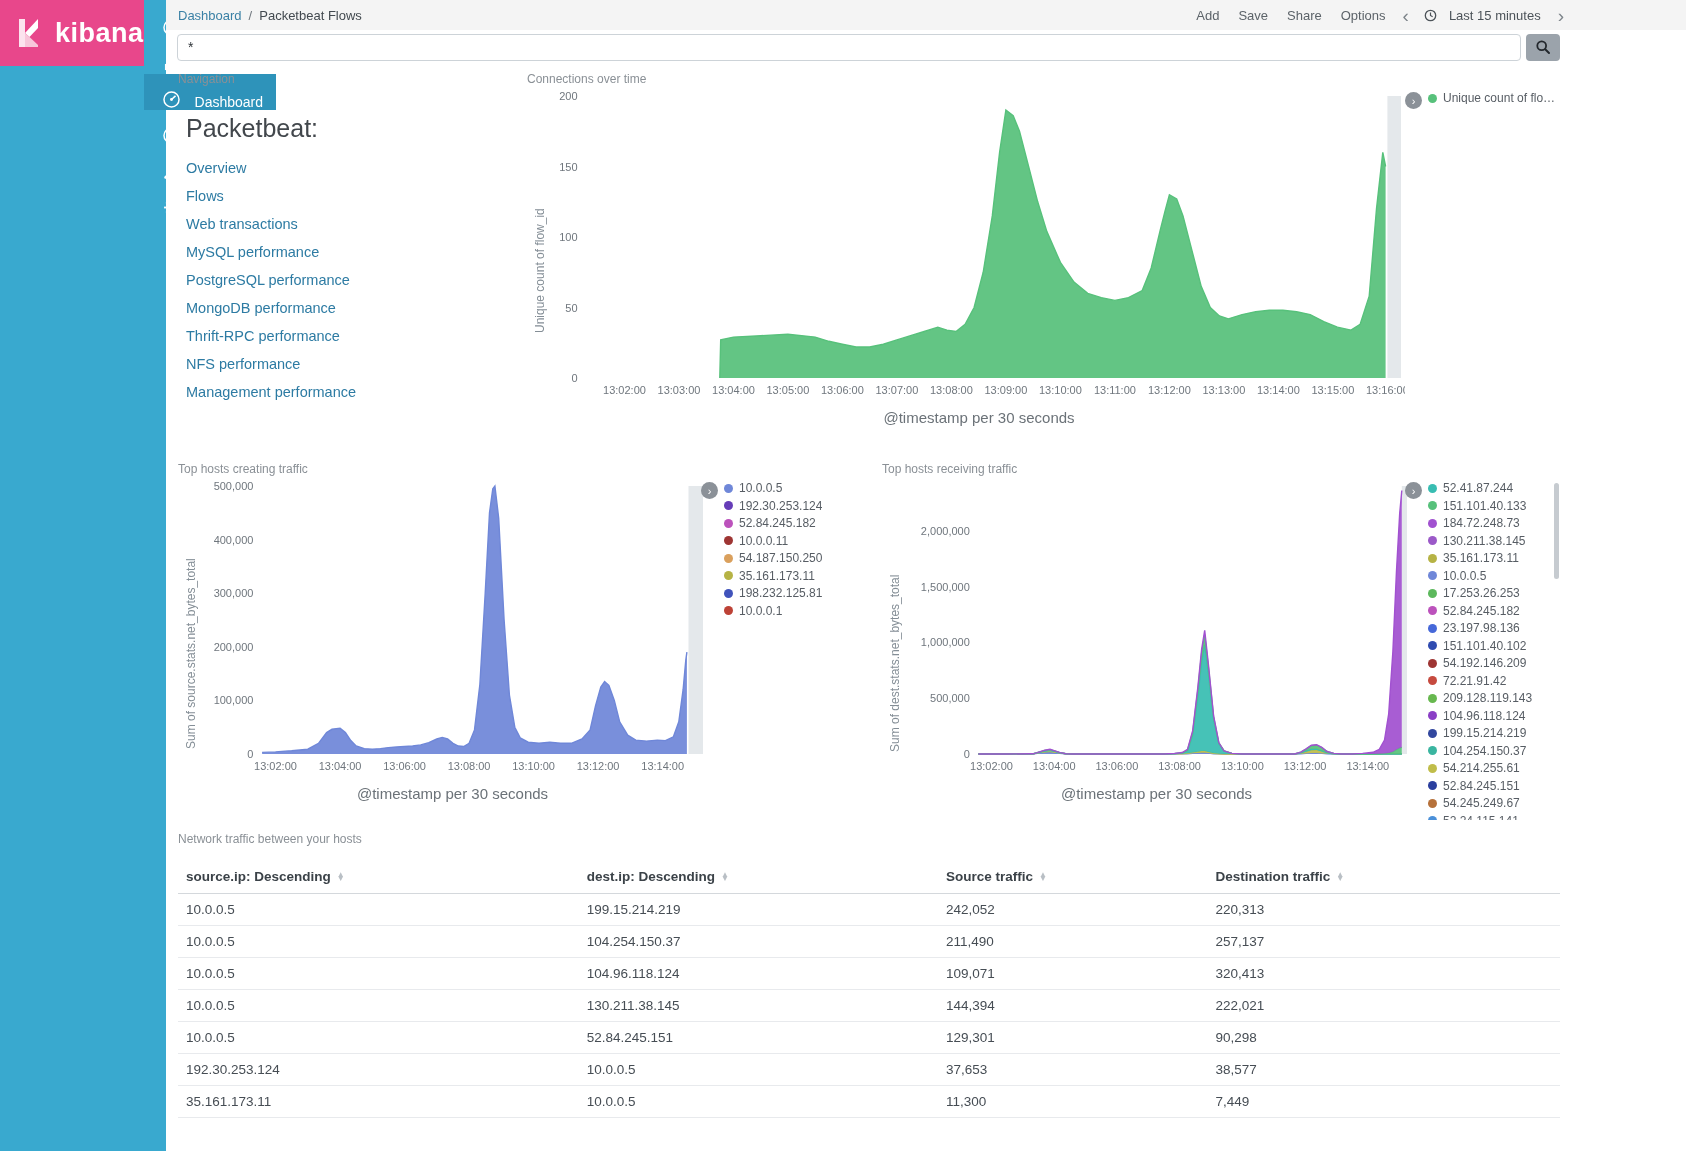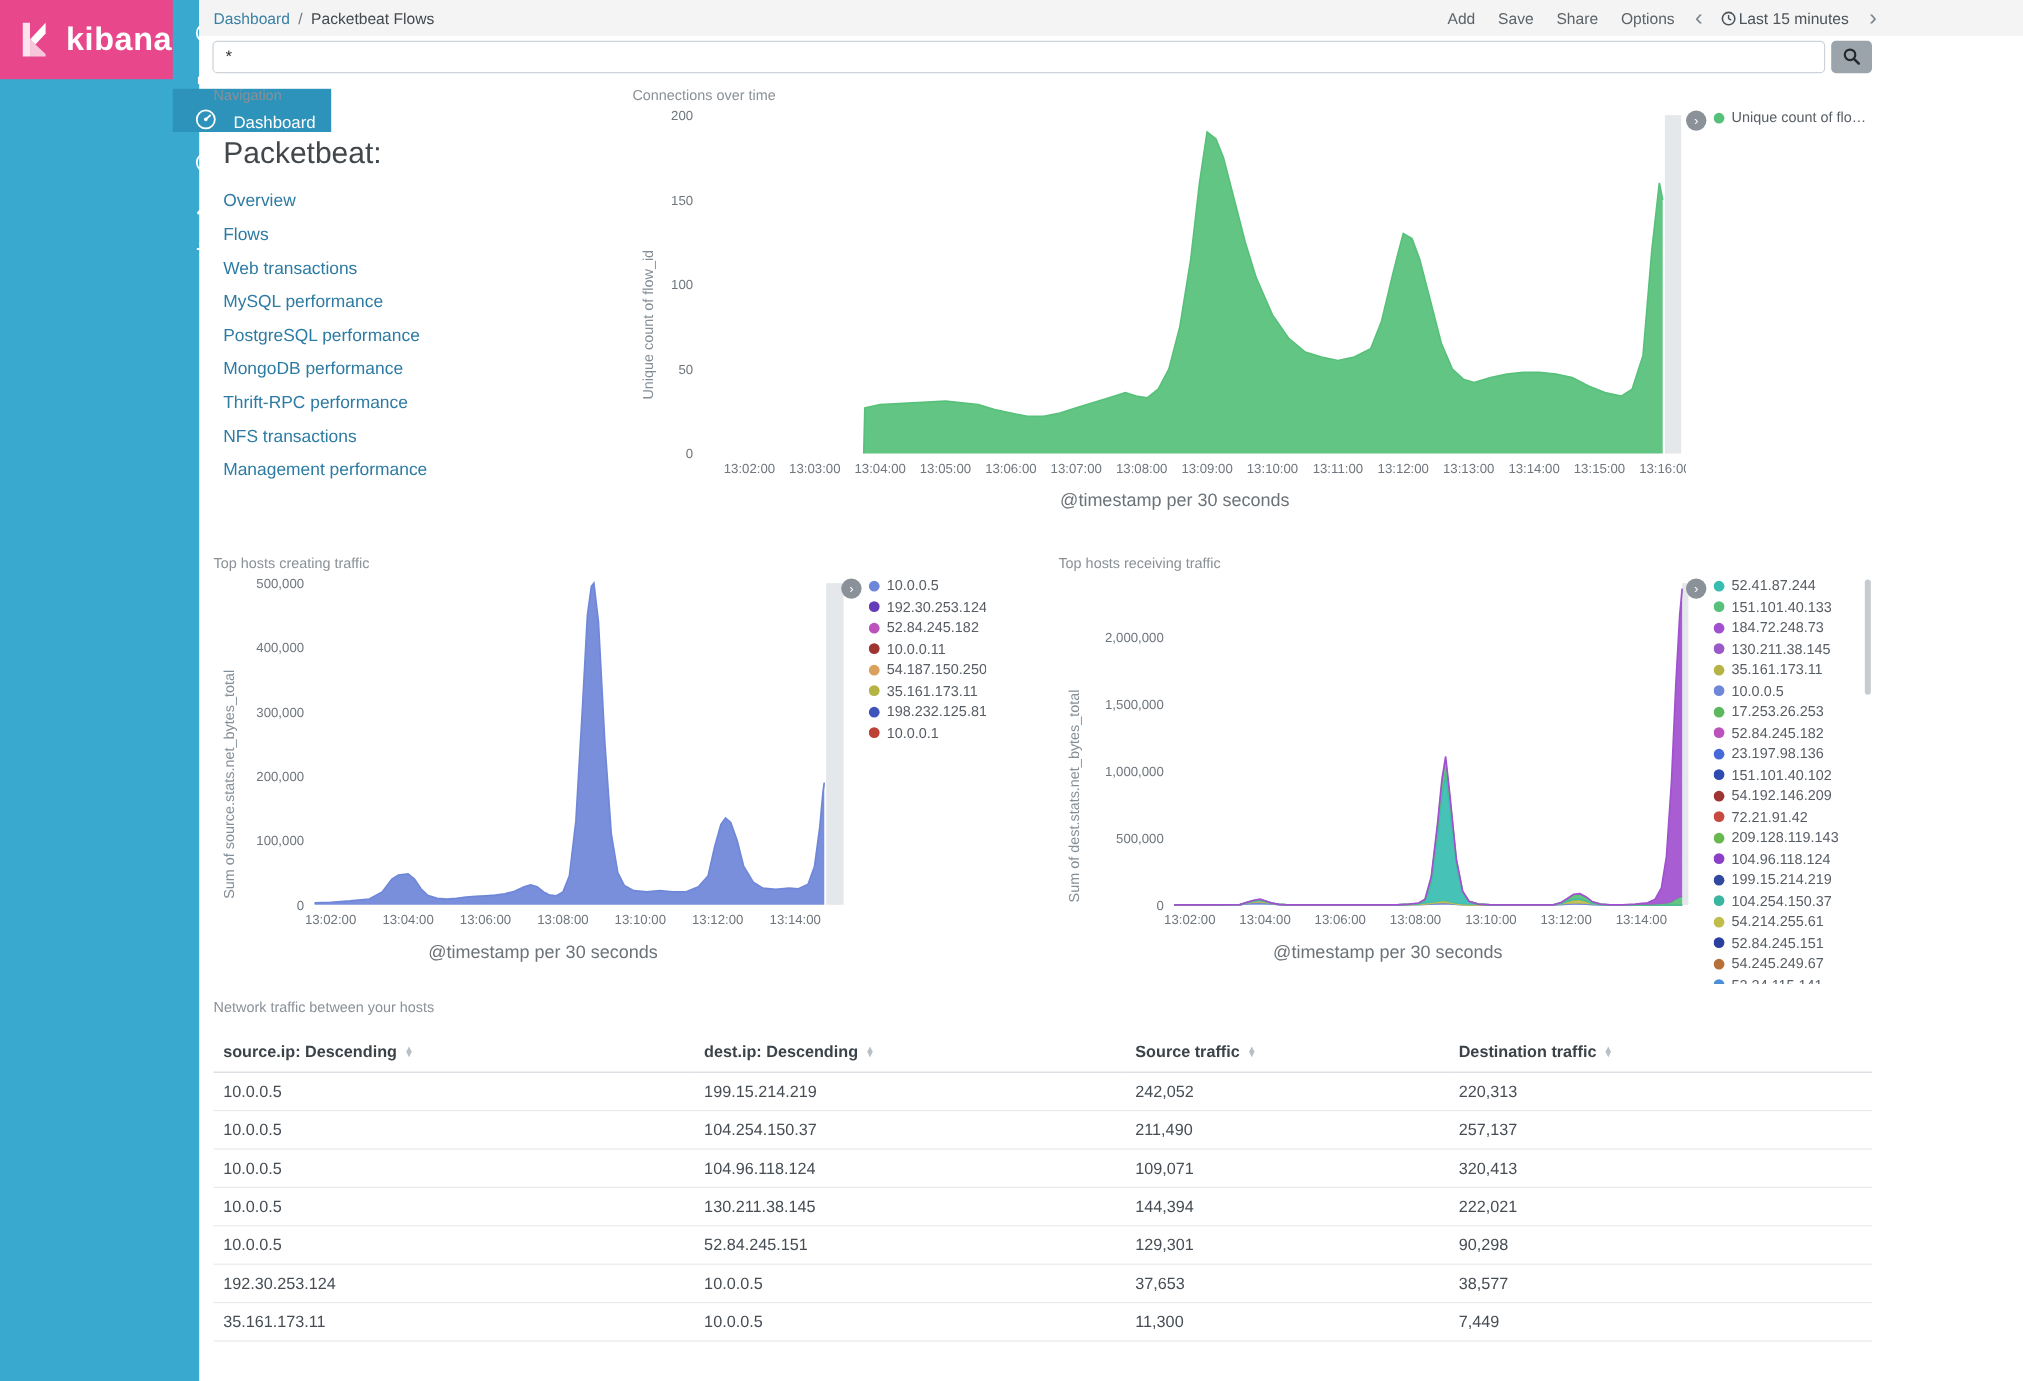--- a/index.html
+++ b/index.html
@@ -15,21 +15,21 @@
   .nav-icon{width:21px;height:21px;flex:none;display:flex;align-items:center;justify-content:center}
   
   .main{flex:1;min-width:0;display:flex;flex-direction:column}
   .topbar{height:30px;flex:none;background:#f4f4f4;display:flex;align-items:center;padding:0 122px 0 12px;font-size:13px}
   .crumb-link{color:#3a80a5;cursor:pointer}
   .crumb-sep{color:#6f767d;margin:0 7px}
   .crumb-cur{color:#42494f}
   .topbar-spacer{flex:1}
   .tb-action{color:#5c6369;margin-left:19px;cursor:pointer}
   .tb-chev{color:#7d848a;font-size:19px;line-height:1;margin-left:17px;cursor:pointer;user-select:none}
-  .timepick{display:flex;align-items:center;gap:2px;margin-left:15px;color:#4c5359;cursor:pointer}
+  .timepick{display:flex;align-items:center;gap:12px;margin-left:15px;color:#4c5359;cursor:pointer}
   .querybar{height:34px;flex:none;background:#fff;display:flex;align-items:center;padding:0 126px 0 11px;gap:5px}
   .query-input{flex:1;height:27px;border:1px solid #cdd3d8;border-radius:4px;padding:0 10px;font-size:14px;font-family:inherit;color:#2d3237}
   .search-btn{width:34px;height:27px;border:none;border-radius:4px;background:#9ba3ab;display:flex;align-items:center;justify-content:center;cursor:pointer;flex:none}
   
   .dash{flex:1;overflow:hidden;padding:8px 126px 0 12px}
   .row{display:flex}
   .row1{margin-bottom:36px}
   .row2{margin-bottom:12px}
   .panel-title{font-size:12px;color:#8a9096;height:18px}
   .nav-panel{width:349px;flex:none;padding-right:10px}
@@ -181,21 +181,21 @@
         <div class="panel-title">Navigation</div>
         <div class="pb-heading">Packetbeat:</div>
         <div id="nav-links">
             <a class="pb-link">Overview</a>
             <a class="pb-link">Flows</a>
             <a class="pb-link">Web transactions</a>
             <a class="pb-link">MySQL performance</a>
             <a class="pb-link">PostgreSQL performance</a>
             <a class="pb-link">MongoDB performance</a>
             <a class="pb-link">Thrift-RPC performance</a>
-            <a class="pb-link">NFS transactions</a>
+            <a class="pb-link">NFS performance</a>
             <a class="pb-link">Management performance</a>
           </div>
       </div>
 
       <div class="chart-panel">
         <div class="panel-title">Connections over time</div>
         <div class="chart-body">
           <div class="ylab">Unique count of flow_id</div>
           <div class="plot-col">
             <div class="plot"><svg width="852" height="314">

